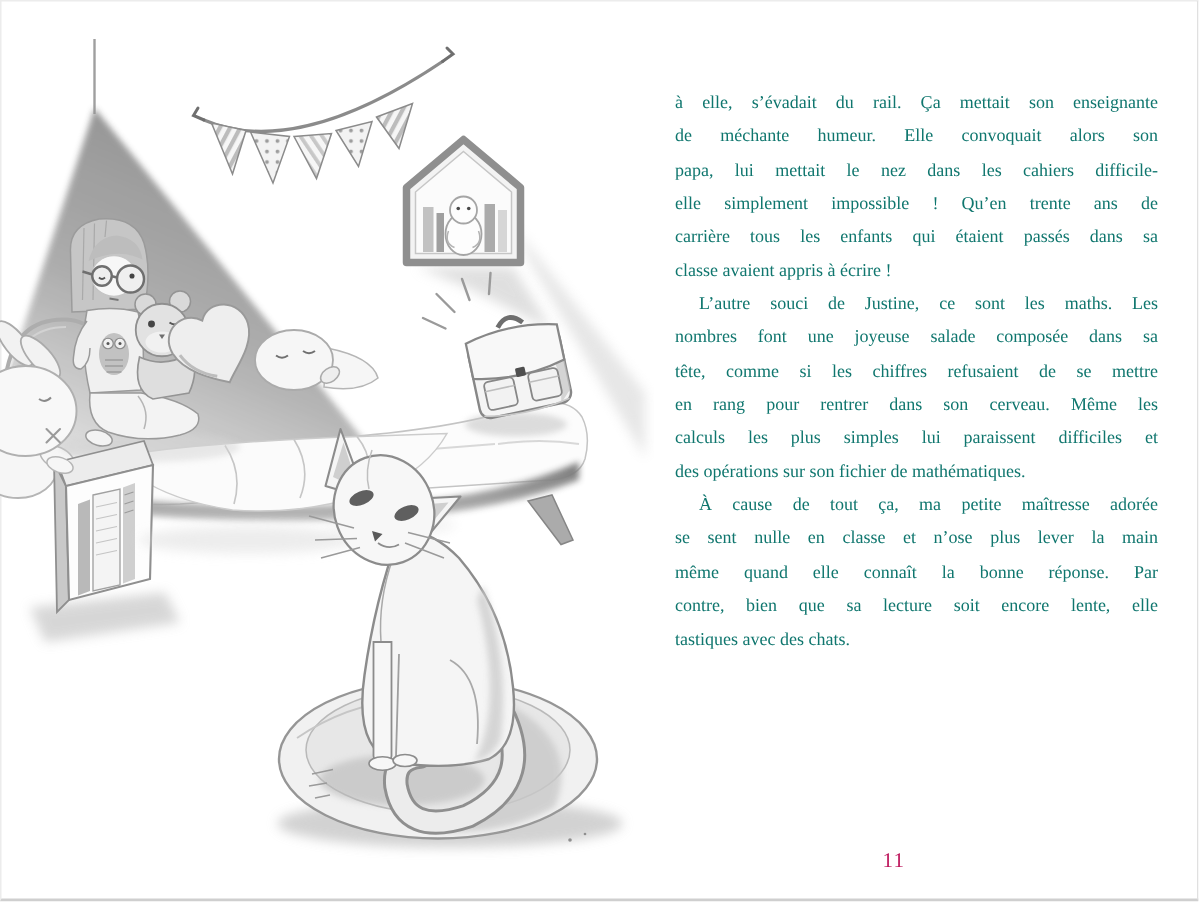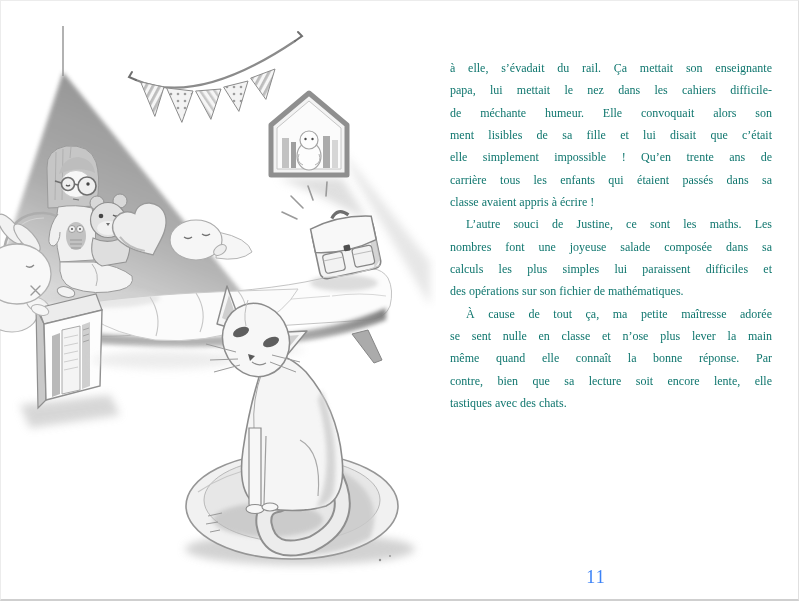--- a/index.html
+++ b/index.html
@@ -16,21 +16,21 @@
   .text-column {
     position:absolute; left:450px; top:57px; width:322px;
     color:#0f766e; font-size:12px; line-height:22.35px; overflow:hidden;
     hyphens:none;
   }
   .line { text-align:justify; text-align-last:justify; }
   .line.para-end { text-align-last:left; }
   .line.indent { text-indent:16px; }
   .page-number {
     position:absolute; left:546px; top:567px; width:100px; text-align:center;
-    font-size:18px; color:#3b82f6; letter-spacing:1px;
+    font-size:14px; color:#be185d; letter-spacing:1px;
   }
 </style>
 </head>
 <body>
 
 <div class="page-frame"></div>
 
 <svg class="illustration" viewBox="0 0 436 601" role="img">
   <defs>
     <linearGradient id="cornerGrad" x1="0.6" y1="0" x2="0.15" y2="1">
@@ -257,28 +257,29 @@
   </g>
 
   <g fill="#8f8f8f">
     <circle cx="380" cy="560" r="1.2"></circle>
       <circle cx="390" cy="556" r="0.9"></circle>
   </g>
 </svg>
 
 <div class="text-column" id="text-column">
     <div class="line">à elle, s’évadait du rail. Ça mettait son enseignante</div>
+    <div class="line">de méchante humeur. Elle convoquait alors son</div>
     <div class="line">papa, lui mettait le nez dans les cahiers difficile-</div>
-    <div class="line">de méchante humeur. Elle convoquait alors son</div>
-    <div class="line">ment lisibles de sa fille et lui disait que c’était</div>
     <div class="line">elle simplement impossible ! Qu’en trente ans de</div>
     <div class="line">carrière tous les enfants qui étaient passés dans sa</div>
     <div class="line para-end">classe avaient appris à écrire !</div>
     <div class="line indent">L’autre souci de Justine, ce sont les maths. Les</div>
     <div class="line">nombres font une joyeuse salade composée dans sa</div>
+    <div class="line">tête, comme si les chiffres refusaient de se mettre</div>
+    <div class="line">en rang pour rentrer dans son cerveau. Même les</div>
     <div class="line">calculs les plus simples lui paraissent difficiles et</div>
     <div class="line para-end">des opérations sur son fichier de mathématiques.</div>
     <div class="line indent">À cause de tout ça, ma petite maîtresse adorée</div>
     <div class="line">se sent nulle en classe et n’ose plus lever la main</div>
     <div class="line">même quand elle connaît la bonne réponse. Par</div>
     <div class="line">contre, bien que sa lecture soit encore lente, elle</div>
     <div class="line para-end">tastiques avec des chats.</div>
   </div>
 
 <div class="page-number">11</div>

